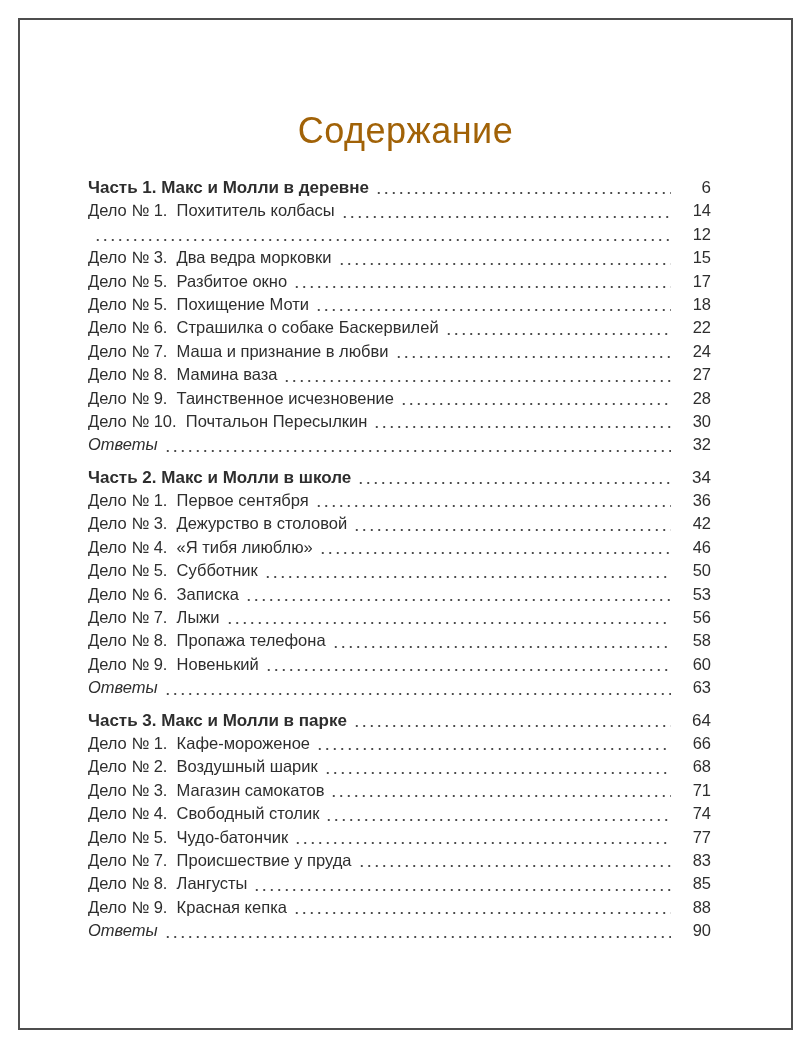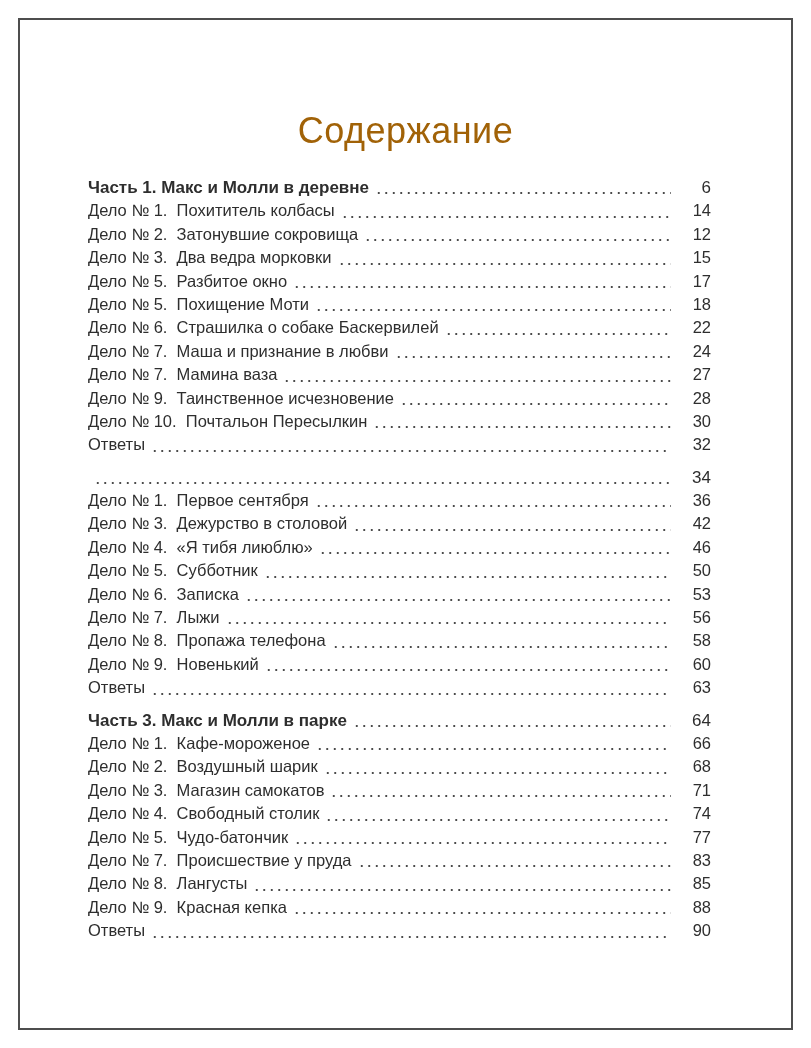--- a/index.html
+++ b/index.html
@@ -54,20 +54,21 @@
   }
   .toc-row .label {
     white-space: pre;
     flex: 0 0 auto;
   }
   .toc-row.header {
     font-weight: 700;
     font-size: 17px;
   }
   .toc-row.footer .label {
+    font-style: italic;
   }
   .leader {
     flex: 1 1 auto;
     align-self: flex-end;
     height: 4px;
     margin: 0 10px 4px 6px;
     background-image: radial-gradient(circle, #4a4a4a 1.1px, transparent 1.4px);
     background-size: 7.5px 4px;
     background-repeat: repeat-x;
     background-position: left center;
@@ -96,21 +97,20 @@
         <span class="label">Часть 1. Макс и Молли в деревне</span>
         <span class="leader"></span>
         <span class="pagenum">6</span>
       </div>
       <div class="toc-row entry">
         <span class="label">Дело № 1.  Похититель колбасы</span>
         <span class="leader"></span>
         <span class="pagenum">14</span>
       </div>
       <div class="toc-row entry">
-        <span class="label">Дело № 2.  Затонувшие сокровища</span>
         <span class="leader"></span>
         <span class="pagenum">12</span>
       </div>
       <div class="toc-row entry">
         <span class="label">Дело № 3.  Два ведра морковки</span>
         <span class="leader"></span>
         <span class="pagenum">15</span>
       </div>
       <div class="toc-row entry">
         <span class="label">Дело № 5.  Разбитое окно</span>
@@ -126,21 +126,21 @@
         <span class="label">Дело № 6.  Страшилка о собаке Баскервилей</span>
         <span class="leader"></span>
         <span class="pagenum">22</span>
       </div>
       <div class="toc-row entry">
         <span class="label">Дело № 7.  Маша и признание в любви</span>
         <span class="leader"></span>
         <span class="pagenum">24</span>
       </div>
       <div class="toc-row entry">
-        <span class="label">Дело № 7.  Мамина ваза</span>
+        <span class="label">Дело № 8.  Мамина ваза</span>
         <span class="leader"></span>
         <span class="pagenum">27</span>
       </div>
       <div class="toc-row entry">
         <span class="label">Дело № 9.  Таинственное исчезновение</span>
         <span class="leader"></span>
         <span class="pagenum">28</span>
       </div>
       <div class="toc-row entry">
         <span class="label">Дело № 10.  Почтальон Пересылкин</span>
@@ -148,20 +148,21 @@
         <span class="pagenum">30</span>
       </div>
       <div class="toc-row footer">
         <span class="label">Ответы</span>
         <span class="leader"></span>
         <span class="pagenum">32</span>
       </div>
     </div>
     <div class="section">
       <div class="toc-row header">
+        <span class="label">Часть 2. Макс и Молли в школе</span>
         <span class="leader"></span>
         <span class="pagenum">34</span>
       </div>
       <div class="toc-row entry">
         <span class="label">Дело № 1.  Первое сентября</span>
         <span class="leader"></span>
         <span class="pagenum">36</span>
       </div>
       <div class="toc-row entry">
         <span class="label">Дело № 3.  Дежурство в столовой</span>

